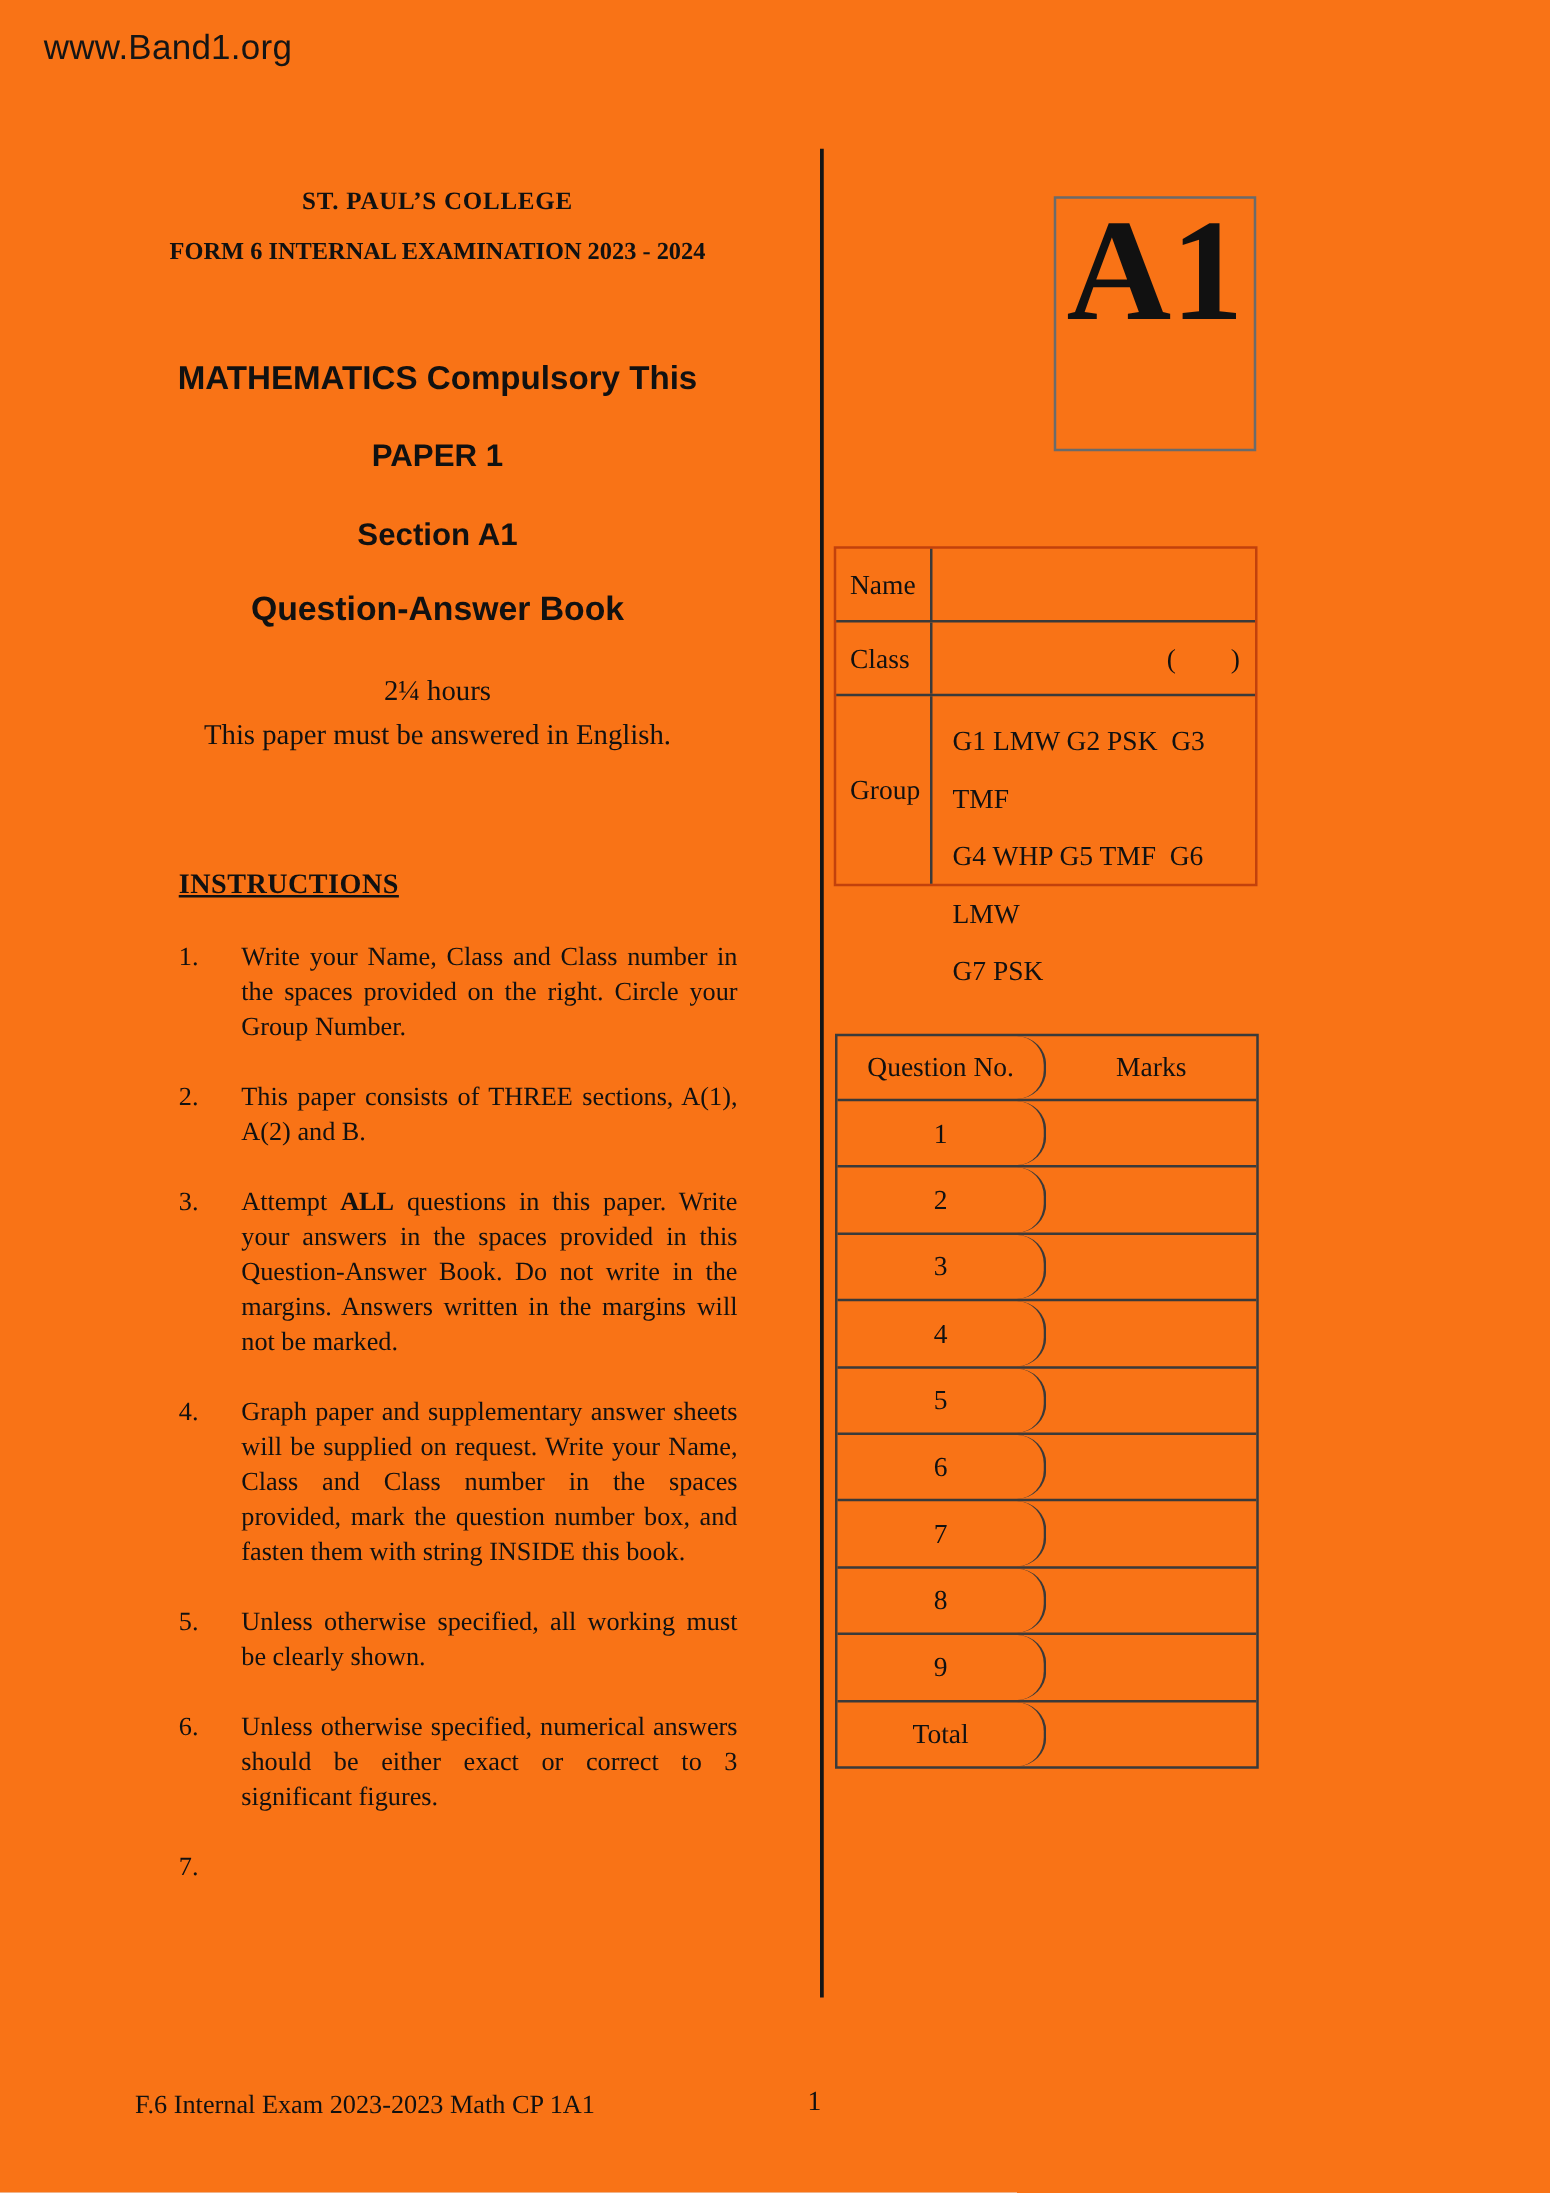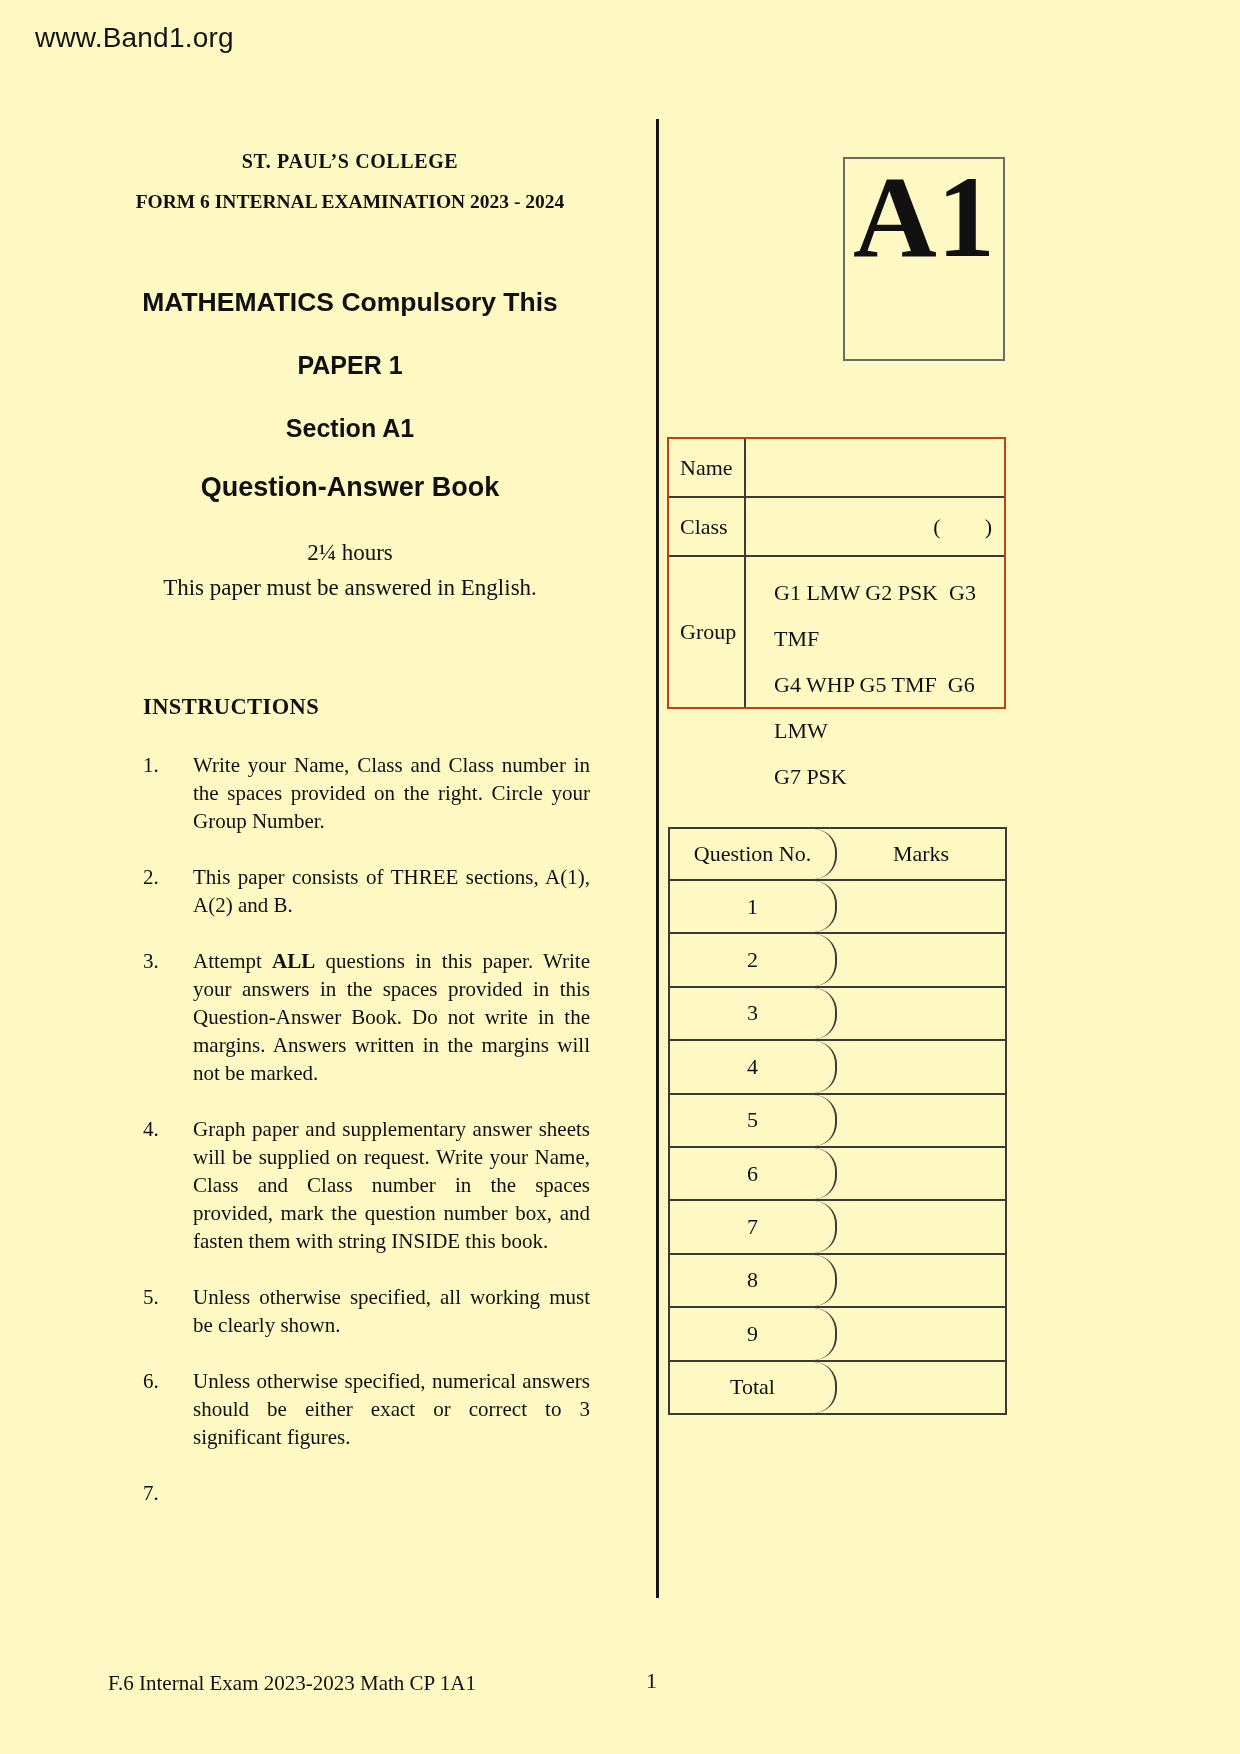--- a/index.html
+++ b/index.html
@@ -1,19 +1,19 @@
 <!DOCTYPE html>
 <html><head>
 <meta charset="utf-8">
 <style>
   html,body{margin:0;padding:0;background:#e8e8e8;}
   .page{
     position:relative;
     width:1240px;height:1754px;
-    background:#fef9c3;
+    background:#f97316;
     color:#111;
     overflow:hidden;
     margin:0 auto;
   }
 
   .wm{
     position:absolute;left:35px;top:22px;
     font-family:"Liberation Sans","DejaVu Sans",sans-serif;
     font-size:28px;color:#151515;letter-spacing:0.2px;
   }
@@ -24,21 +24,21 @@
   .h-exam{position:absolute;left:0;top:191px;width:100%;font-family:"Liberation Serif",serif;font-weight:bold;font-size:19.5px;}
   .h-subject{position:absolute;left:0;top:287px;width:100%;font-family:"Liberation Sans",sans-serif;font-weight:bold;font-size:26.5px;}
   .h-paper{position:absolute;left:0;top:351px;width:100%;font-family:"Liberation Sans",sans-serif;font-weight:bold;font-size:25px;}
   .h-section{position:absolute;left:0;top:414px;width:100%;font-family:"Liberation Sans",sans-serif;font-weight:bold;font-size:25px;}
   .h-book{position:absolute;left:0;top:472px;width:100%;font-family:"Liberation Sans",sans-serif;font-weight:bold;font-size:27px;}
   .h-hours{position:absolute;left:0;top:540px;width:100%;font-family:"Liberation Serif",serif;font-size:23px;}
   .h-note{position:absolute;left:0;top:575px;width:100%;font-family:"Liberation Serif",serif;font-size:23px;}
 
   .inst-title{
     position:absolute;left:143px;top:694px;
-    font-family:"Liberation Serif",serif;font-weight:bold;font-size:22.5px;letter-spacing:0.4px;
+    font-family:"Liberation Serif",serif;font-weight:bold;font-size:22.5px;letter-spacing:0.4px;text-decoration:underline;
   }
   .inst{position:absolute;left:143px;top:751px;width:452px;}
   .inst-item{
     display:flex;margin-bottom:28px;
     font-family:"Liberation Serif",serif;font-size:21px;line-height:28px;
   }
   .inst-num{flex:0 0 50px;width:50px;}
   .inst-text{width:397px;text-align:justify;}
   .inst-text b{font-weight:bold;}
 
@@ -61,21 +61,21 @@
   .info-row:last-child{border-bottom:none;}
   .info-label{
     flex:0 0 64px;width:64px;border-right:2px solid #3a3a3a;
     display:flex;align-items:center;padding-left:11px;
   }
   .info-value{flex:1;}
   .row-name{height:57px;}
   .row-class{height:57px;}
   .row-group{height:150px;}
   .class-value{display:flex;align-items:center;justify-content:flex-end;padding-right:12px;}
-  .group-value{padding-left:28px;padding-top:13px;line-height:46px;}
+  .group-value{padding-left:16px;padding-top:13px;line-height:46px;}
 
   
   .marks-table{
     position:absolute;left:668px;top:827px;width:335px;
     border:2px solid #3a3a3a;
     font-family:"Liberation Serif",serif;font-size:22px;
   }
   .m-row{display:flex;border-bottom:2px solid #3a3a3a;height:51.4px;}
   .m-row:last-child{border-bottom:none;}
   .m-row.m-head{height:50px;}

